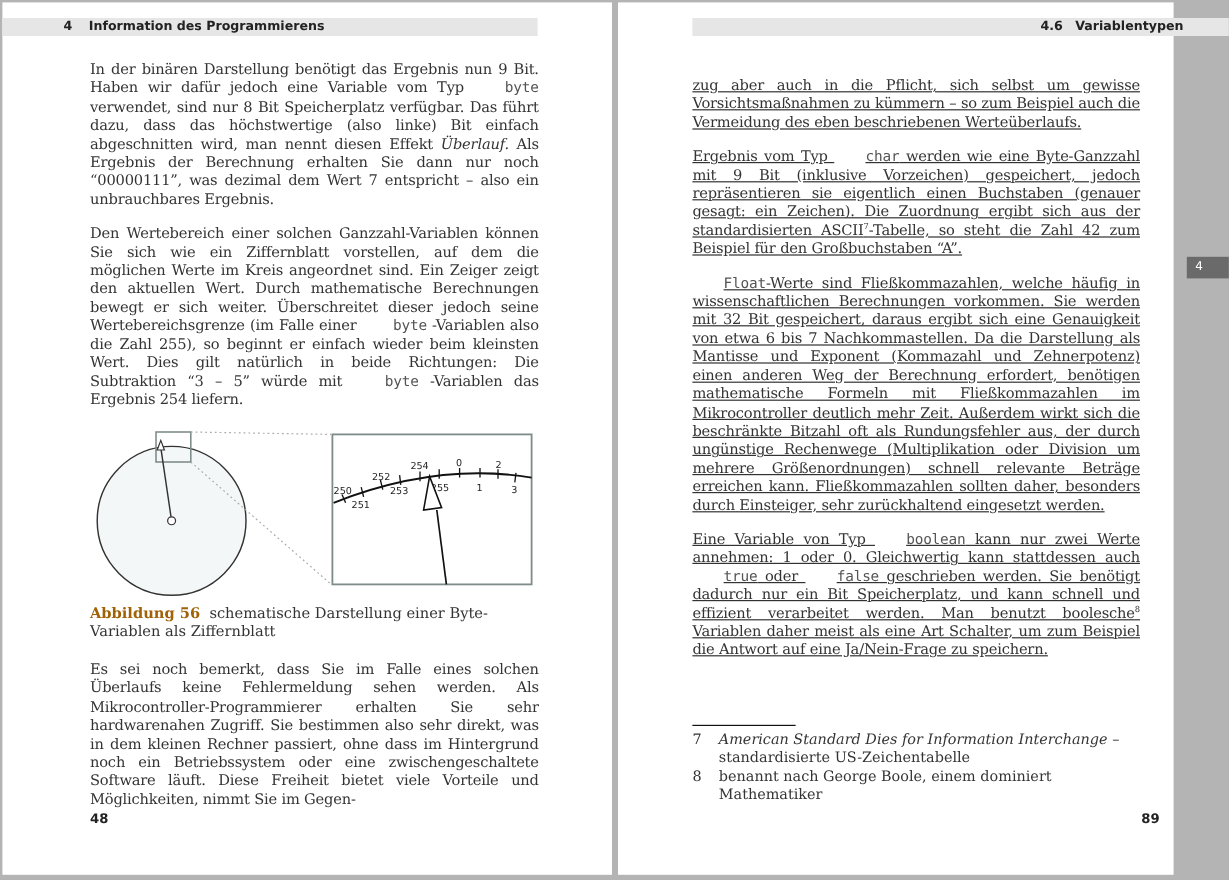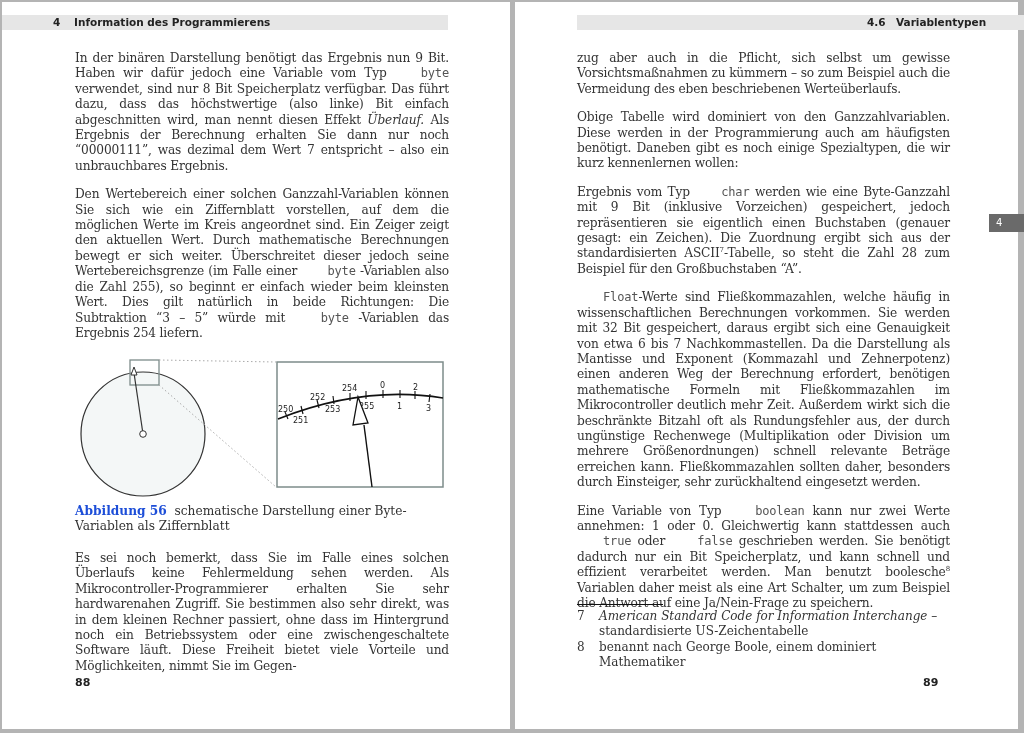--- a/index.html
+++ b/index.html
@@ -6,66 +6,66 @@
   body {
     width:1024px; height:733px; position:relative; overflow:hidden;
     background:#b4b4b4;
     font-family:"DejaVu Serif", serif;
     color:#2a2a2a;
   }
   .page {
     position:absolute; top:2px; height:727px; background:#fff;
   }
   .page.left { left:2px; width:508px; }
-  .page.right { left:515px; width:503px; }
+  .page.right { left:515px; width:463px; }
   .running-head {
     position:absolute; top:13px; height:15px; background:#e6e6e6;
     font-family:"DejaVu Sans", sans-serif; font-size:10.5px; font-weight:bold;
     color:#222; line-height:15px;
   }
   .page.left .running-head { left:0; width:446px; }
   .page.left .running-head .num { position:absolute; left:51px; }
   .page.left .running-head .title { position:absolute; left:72px; }
   .page.right .running-head { left:62px; width:447px; }
   .page.right .running-head .num { position:absolute; left:290px; }
   .page.right .running-head .title { position:absolute; left:319px; }
 
   .body-text {
     position:absolute; font-size:12.2px; line-height:15.4px; text-align:justify;
     color:#333; letter-spacing:-0.15px;
   }
   .body-text p { margin:0 0 13px 0; hyphens:manual; }
   .page.left .body-text { left:73px; top:49px; width:374px; }
-  .page.right .body-text { left:62px; top:49px; width:373px; }
+  .page.right .body-text { left:62px; top:62px; width:373px;text-decoration:underline; }
   code, .mono { font-family:"DejaVu Sans Mono", monospace; font-size:12px; color:#555;padding-left:26px; }
   sup { font-size:7px; line-height:0; }
 
   .figure { position:absolute; left:72px; top:355px; width:380px; height:140px; }
   .caption {
     position:absolute; left:73px; top:502px; width:374px;
     font-size:12.2px; line-height:15.4px; color:#333;
   }
-  .caption b { color:#1d4ed8; }
+  .caption b { color:#a16207; }
   .page.left .body-text.lower { top:549px; }
 
   .footnote-rule { position:absolute; left:62px; top:602px; width:86px; border-top:1.4px solid #111; }
   .footnotes {
     position:absolute; left:62px; top:607px; width:373px;
     font-size:12px; line-height:15.4px; color:#333;
   }
   .fn { display:flex; }
   .fn .fn-num { width:22px; flex:none; }
   .fn i { font-style:italic; }
 
   .page-number {
     position:absolute; top:674px; font-family:"DejaVu Sans", sans-serif;
     font-weight:bold; font-size:11px; color:#222;
   }
   .page.left .page-number { left:73px; }
-  .page.right .page-number { left:408px; }
+  .page.right .page-number { left:436px; }
 
   .thumb-tab {
     position:absolute; left:474px; top:212px; width:35px; height:18px;
     background:#6a6a6a; color:#fff; font-family:"DejaVu Sans", sans-serif;
     font-size:10px; line-height:18px; padding-left:7px; box-sizing:border-box;
   }
 </style>
 </head>
 <body>
 
@@ -130,44 +130,43 @@
   </div>
 
   <div class="caption">
     <b>Abbildung 56</b>&nbsp;&nbsp;<span>schematische Darstellung einer Byte-Variablen als Ziffernblatt</span>
   </div>
 
   <div class="body-text lower">
     <p>Es sei noch bemerkt, dass Sie im Falle eines solchen Überlaufs keine Fehlermeldung sehen werden. Als Mikrocontroller-Programmierer erhalten Sie sehr hardwarenahen Zugriff. Sie bestimmen also sehr direkt, was in dem kleinen Rechner passiert, ohne dass im Hintergrund noch ein Betriebssystem oder eine zwischengeschaltete Software läuft. Diese Freiheit bietet viele Vorteile und Möglichkeiten, nimmt Sie im Gegen-</p>
   </div>
 
-  <div class="page-number">88</div>
+  <div class="page-number">48</div>
 </div>
 
 <div class="page right">
   <div class="running-head">
     <span class="num">4.6</span>
     <span class="title">Variablentypen</span>
   </div>
 
   <div class="thumb-tab">4</div>
 
   <div class="body-text">
     <p>zug aber auch in die Pflicht, sich selbst um gewisse Vorsichtsmaßnahmen zu kümmern – so zum Beispiel auch die Vermeidung des eben beschriebenen Werteüberlaufs.</p>
-    <p>Obige Tabelle wird dominiert von den Ganzzahlvariablen. Diese werden in der Programmierung auch am häufigsten benötigt. Daneben gibt es noch einige Spezialtypen, die wir kurz kennenlernen wollen:</p>
-    <p><span>Ergebnis vom Typ </span><code>char</code><span> werden wie eine Byte-Ganzzahl mit 9 Bit (inklusive Vorzeichen) gespeichert, jedoch repräsentieren sie eigentlich einen Buchstaben (genauer gesagt: ein Zeichen). Die Zuordnung ergibt sich aus der standardisierten ASCII</span><sup>7</sup><span>-Tabelle, so steht die Zahl 28 zum Beispiel für den Großbuchstaben “A”.</span></p>
+    <p><span>Ergebnis vom Typ </span><code>char</code><span> werden wie eine Byte-Ganzzahl mit 9 Bit (inklusive Vorzeichen) gespeichert, jedoch repräsentieren sie eigentlich einen Buchstaben (genauer gesagt: ein Zeichen). Die Zuordnung ergibt sich aus der standardisierten ASCII</span><sup>7</sup><span>-Tabelle, so steht die Zahl 42 zum Beispiel für den Großbuchstaben “A”.</span></p>
     <p><code>Float</code><span>-Werte sind Fließkommazahlen, welche häufig in wissenschaftlichen Berechnungen vorkommen. Sie werden mit 32 Bit gespeichert, daraus ergibt sich eine Genauigkeit von etwa 6 bis 7 Nachkommastellen. Da die Darstellung als Mantisse und Exponent (Kommazahl und Zehnerpotenz) einen anderen Weg der Berechnung erfordert, benötigen mathematische Formeln mit Fließkommazahlen im Mikrocontroller deutlich mehr Zeit. Außerdem wirkt sich die beschränkte Bitzahl oft als Rundungsfehler aus, der durch ungünstige Rechenwege (Multiplikation oder Division um mehrere Größenordnungen) schnell relevante Beträge erreichen kann. Fließkommazahlen sollten daher, besonders durch Einsteiger, sehr zurückhaltend eingesetzt werden.</span></p>
     <p><span>Eine Variable von Typ </span><code>boolean</code><span> kann nur zwei Werte annehmen: 1 oder 0. Gleichwertig kann stattdessen auch </span><code>true</code><span> oder </span><code>false</code><span> geschrieben werden. Sie benötigt dadurch nur ein Bit Speicherplatz, und kann schnell und effizient verarbeitet werden. Man benutzt boolesche</span><sup>8</sup><span> Variablen daher meist als eine Art Schalter, um zum Beispiel die Antwort auf eine Ja/Nein-Frage zu speichern.</span></p>
   </div>
 
   <div class="footnote-rule"></div>
   <div class="footnotes">
     <div class="fn">
       <span class="fn-num">7</span>
-      <span><i>American Standard Code for Information Interchange</i><span> – standardisierte US-Zeichentabelle</span></span>
+      <span><i>American Standard Dies for Information Interchange</i><span> – standardisierte US-Zeichentabelle</span></span>
     </div>
     <div class="fn">
       <span class="fn-num">8</span>
       <span>benannt nach George Boole, einem dominiert Mathematiker</span>
     </div>
   </div>
 
   <div class="page-number">89</div>
 </div>
 

